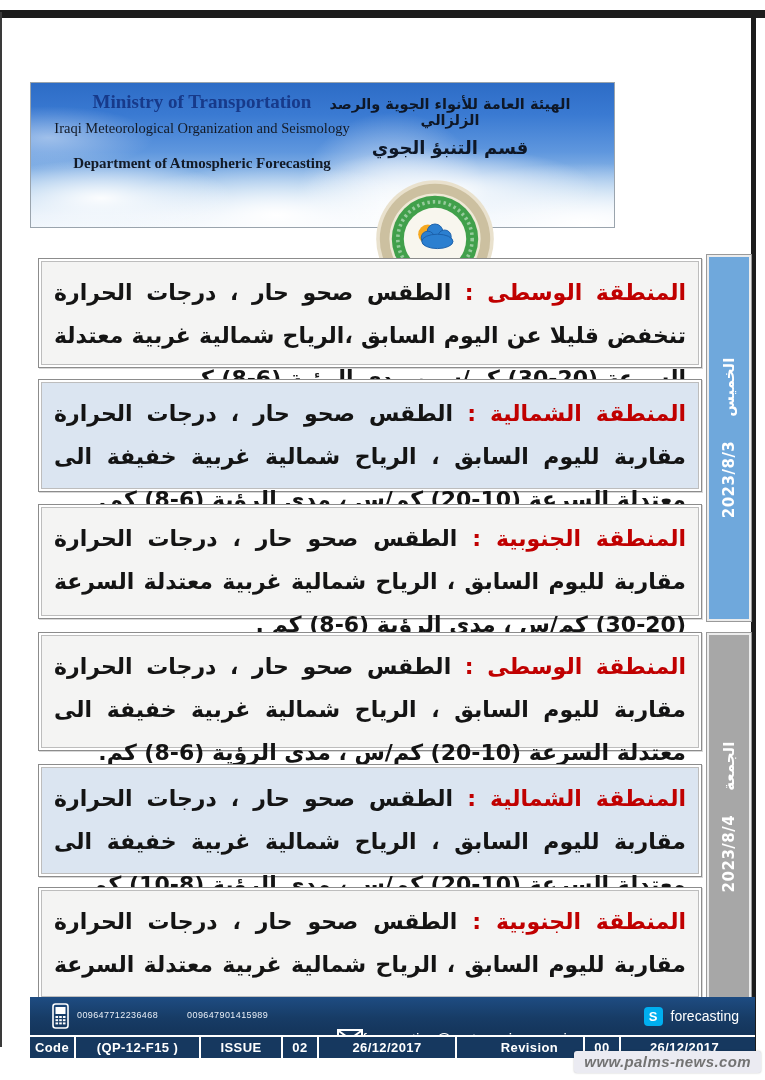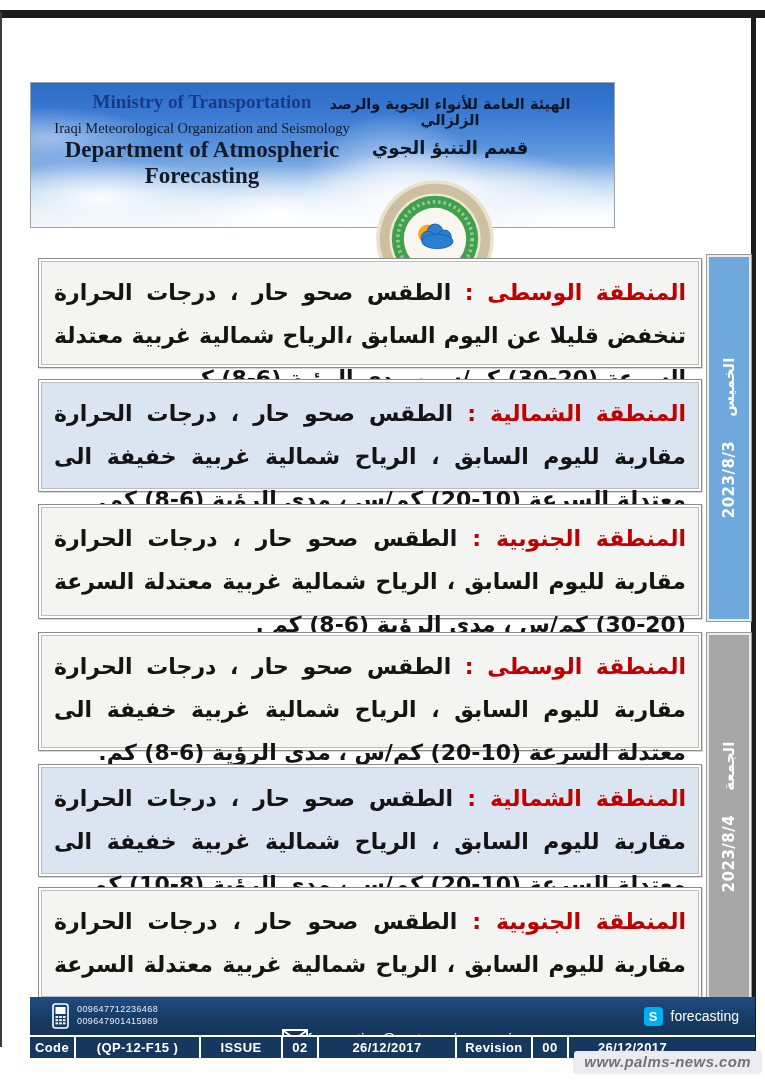--- a/index.html
+++ b/index.html
@@ -16,21 +16,21 @@
       radial-gradient(ellipse 190px 55px at 12% 80%, rgba(255,255,255,.95), rgba(255,255,255,0) 70%),
       radial-gradient(ellipse 230px 70px at 42% 92%, #ffffff, rgba(255,255,255,0) 72%),
       radial-gradient(ellipse 210px 60px at 72% 74%, rgba(255,255,255,.92), rgba(255,255,255,0) 70%),
       radial-gradient(ellipse 260px 85px at 95% 98%, #ffffff, rgba(255,255,255,0) 72%),
       radial-gradient(ellipse 150px 45px at 3% 38%, rgba(255,255,255,.45), rgba(255,255,255,0) 70%),
       radial-gradient(circle 130px at 62% 88%, rgba(255,255,255,.85), rgba(255,255,255,0) 75%),
       linear-gradient(180deg,#2d6cc6 0%,#3a7ad2 22%,#5f97de 48%,#a9cbec 74%,#e3eef9 92%,#f0f6fc 100%);}
   .hdr-en{position:absolute;left:12px;top:8px;width:318px;text-align:center;color:#10204f;}
   .hdr-en .l1{font-family:"Liberation Serif",serif;font-weight:bold;font-size:19px;color:#173a8a;}
   .hdr-en .l2{font-family:"Liberation Serif",serif;font-size:14.5px;color:#131a26;margin-top:7px;}
-  .hdr-en .l3{font-family:"Liberation Serif",serif;font-weight:bold;font-size:23px;color:#131a26;margin-top:0;}
+  .hdr-en .l3{font-family:"Liberation Serif",serif;font-weight:bold;font-size:15px;color:#131a26;margin-top:18px;}
   .hdr-ar{position:absolute;right:14px;top:5px;width:300px;text-align:center;direction:rtl;color:#0e1726;}
   .hdr-ar .a1{font-weight:bold;font-size:18px;}
   .hdr-ar .a2{font-weight:bold;font-size:14.5px;margin-top:8px;}
   .hdr-ar .a3{font-weight:bold;font-size:18px;margin-top:9px;}
   .logo{position:absolute;left:344px;top:96px;width:120px;height:120px;}
 
   
   .fbox{position:absolute;left:38px;width:664px;box-sizing:border-box;
         border:1px solid #8c8c8c;
         box-shadow:inset 0 0 0 2px #ffffff, inset 0 0 0 3px #bdbdbd, 1px 1px 0 #d8d8d8;
@@ -52,34 +52,34 @@
   .bar-thu{top:255px;height:366px;background:#6fa8dc;}
   .bar-fri{top:633px;height:368px;background:#a7a7a7;}
   .rot{transform:rotate(-90deg);white-space:nowrap;direction:rtl;display:flex;align-items:center;gap:24px;
        color:#ffffff;font-weight:bold;font-size:15px;letter-spacing:.5px;}
 
   
   .footerbar{position:absolute;left:30px;top:997px;width:725px;height:38px;box-sizing:border-box;
              background:linear-gradient(180deg,#1e4c82 0%,#173c66 55%,#14345a 100%);
              display:flex;align-items:center;justify-content:space-between;padding:0 16px 0 22px;color:#fff;}
   .phones{display:flex;align-items:center;gap:8px;}
-  .phone-nums{display:flex;flex-direction:column;font-size:9px;line-height:1.3;letter-spacing:.4px;
-              font-family:"Liberation Sans",sans-serif;color:#e8eef6;}
+  .phone-nums{display:flex;font-size:9px;line-height:1.3;letter-spacing:.4px;
+              font-family:"Liberation Sans",sans-serif;color:#e8eef6;gap:29px;}
   .emailg{display:flex;align-items:center;gap:0;font-size:15px;font-family:"Liberation Sans",sans-serif;margin-top:44px;}
   .skypeg{display:flex;align-items:center;gap:8px;font-size:14px;font-family:"Liberation Sans",sans-serif;}
   .skype-badge{width:19px;height:19px;border-radius:4px;background:#00aff0;color:#fff;display:flex;
                align-items:center;justify-content:center;font-weight:bold;font-size:13px;
                font-family:"Liberation Sans",sans-serif;}
   .coderow{position:absolute;left:30px;top:1035px;width:725px;height:23px;box-sizing:border-box;
            background:#16385f;border-top:2px solid #ffffff;display:flex;color:#ffffff;
            font-family:"Liberation Sans",sans-serif;font-weight:bold;font-size:13px;letter-spacing:.4px;}
   .cell{display:flex;align-items:center;justify-content:center;border-right:2px solid #ffffff;
         box-sizing:border-box;white-space:nowrap;}
   .cw1{width:46px;}.cw2{width:125px;}.cw3{width:82px;}.cw4{width:36px;}.cw5{width:138px;}
-  .cw6{width:76px;}.cw7{width:36px;}.cw8{width:127px;border-right:none;}
+  .cw6{width:109px;margin-left:19px;}.cw7{width:36px;}.cw8{width:127px;border-right:none;}
 
   .watermark{position:absolute;right:4px;top:1051px;background:#ebebf2;border-radius:3px;padding:2px 10px 3px 10px;
              color:#737373;font-style:italic;font-weight:bold;font-size:15px;letter-spacing:.4px;
              font-family:"Liberation Sans",sans-serif;box-shadow:0 0 2px rgba(0,0,0,.25);}
 </style>
 </head>
 <body>
 
 <div class="page">
 

